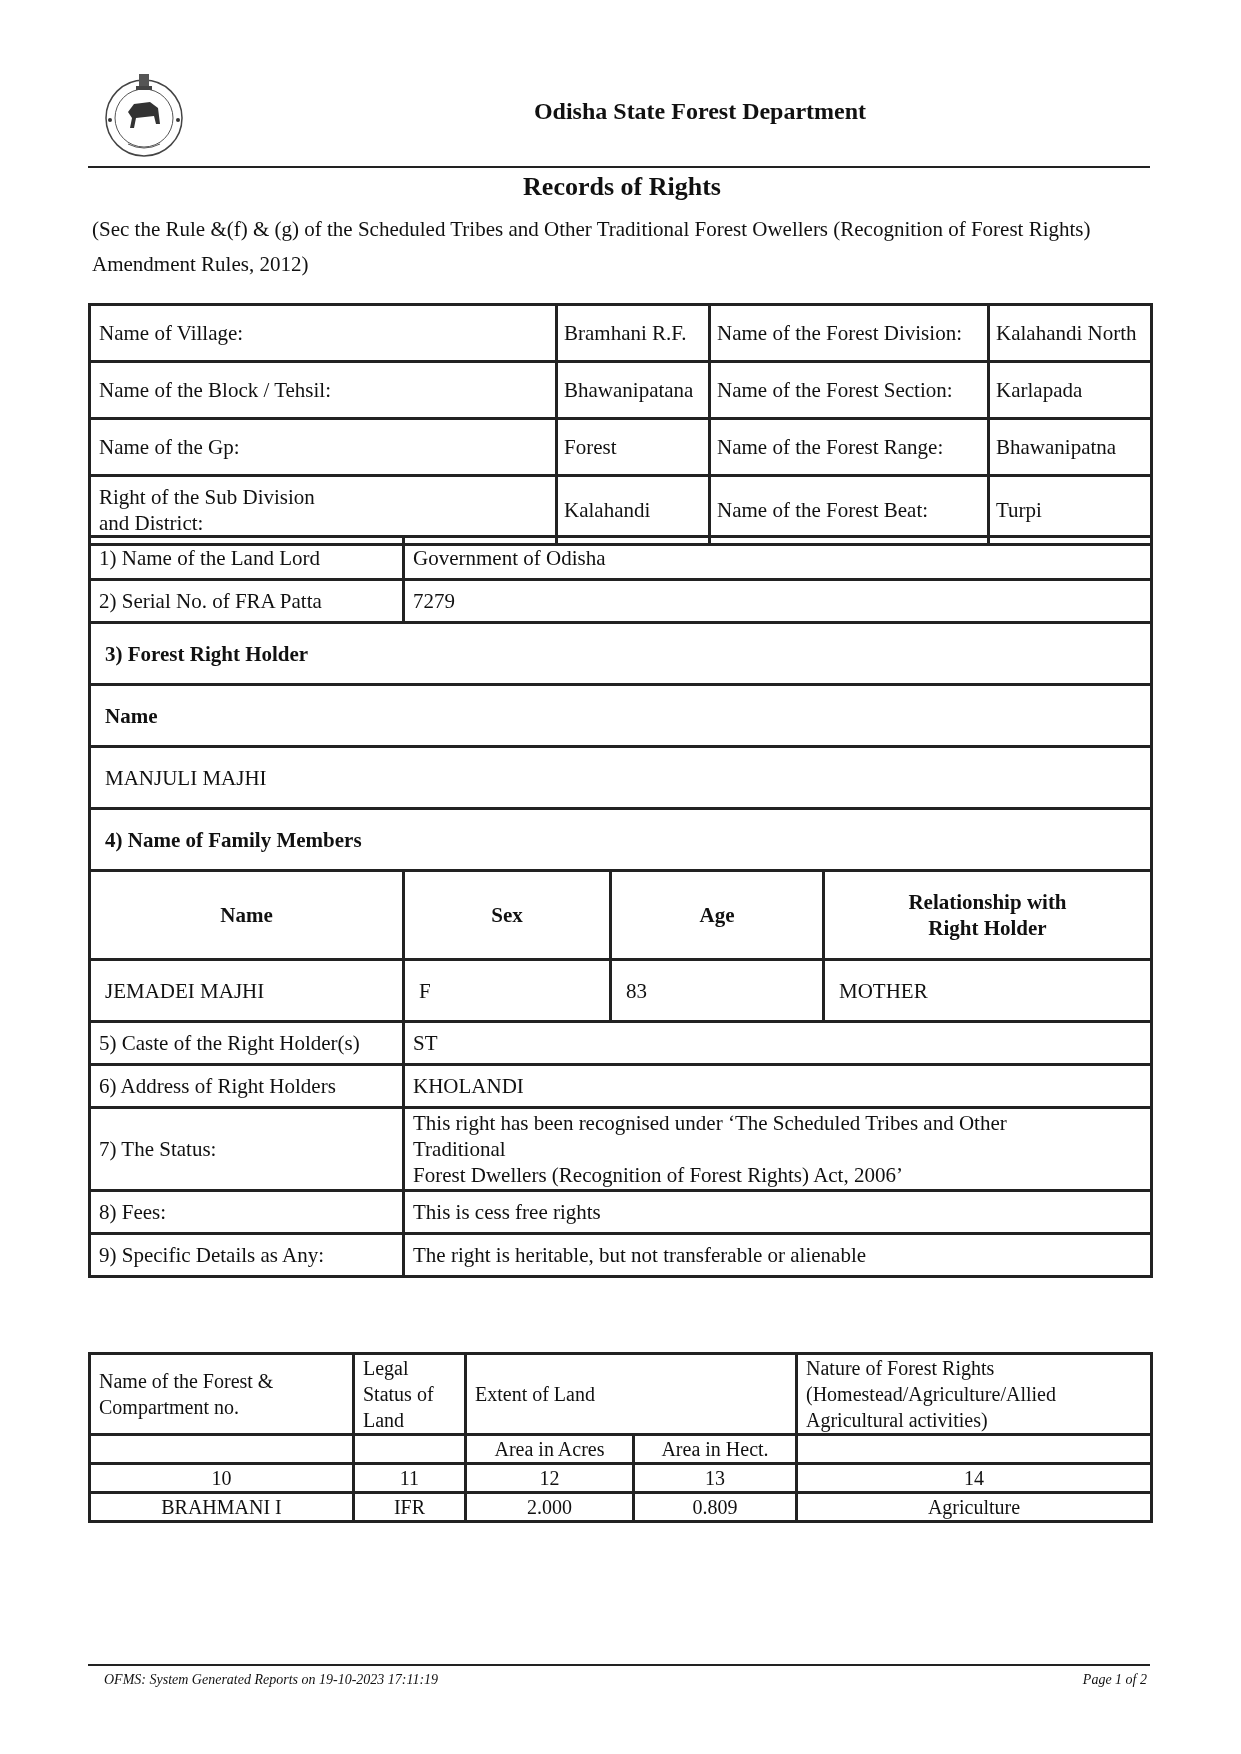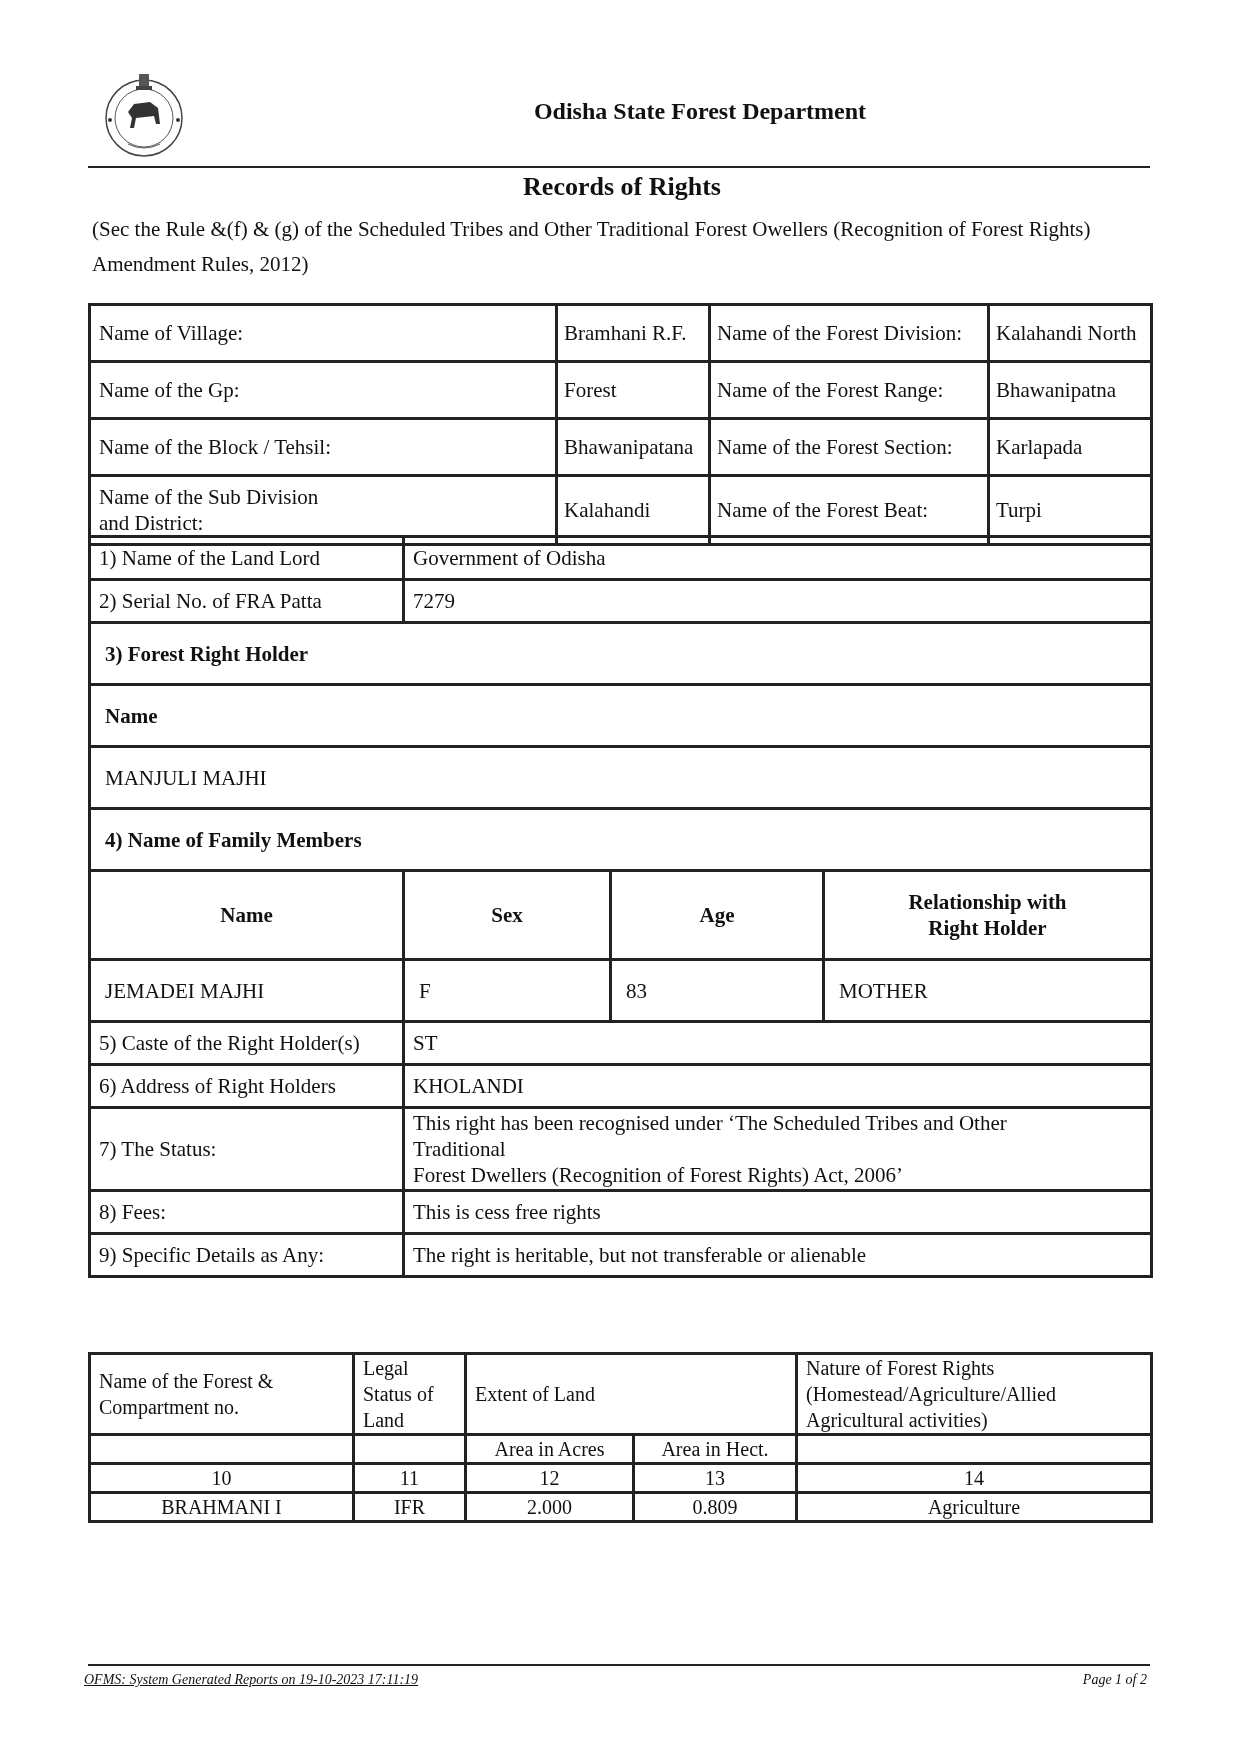--- a/index.html
+++ b/index.html
@@ -63,34 +63,34 @@
       <col style="width:163px">
     </colgroup>
   <tbody>
       <tr>
     <td>Name of Village:</td>
     <td class="nowrap">Bramhani R.F.</td>
     <td class="nowrap">Name of the Forest Division:</td>
     <td class="nowrap">Kalahandi North</td>
   </tr>
   <tr>
+    <td>Name of the Block / Tehsil:</td>
+    <td class="nowrap">Bhawanipatana</td>
+    <td class="nowrap">Name of the Forest Section:</td>
+    <td class="nowrap">Karlapada</td>
+  </tr>
+  <tr>
     <td>Name of the Gp:</td>
     <td class="nowrap">Forest</td>
     <td class="nowrap">Name of the Forest Range:</td>
     <td class="nowrap">Bhawanipatna</td>
   </tr>
   <tr>
-    <td>Name of the Block / Tehsil:</td>
-    <td class="nowrap">Bhawanipatana</td>
-    <td class="nowrap">Name of the Forest Section:</td>
-    <td class="nowrap">Karlapada</td>
-  </tr>
-  <tr>
     <td class="tall">
-          <div style="width:240px">Name of the Sub Division and District:</div>
+          <div style="width:240px">Right of the Sub Division and District:</div>
         </td>
     <td class="nowrap tall">Kalahandi</td>
     <td class="nowrap tall">Name of the Forest Beat:</td>
     <td class="nowrap tall">Turpi</td>
   </tr>
 </tbody>
   </table>
 
 <table id="t2">
   <colgroup>
@@ -198,14 +198,14 @@
     <td class="center">BRAHMANI I</td>
     <td class="center">IFR</td>
     <td class="center">2.000</td>
     <td class="center">0.809</td>
     <td class="center">Agriculture</td>
   </tr>
 </tbody>
   </table>
 
 <div class="abs hr" style="top:1664px;"></div>
-<div class="abs footer-text" style="left:84px;text-decoration:underline;">OFMS: System Generated Reports on 19-10-2023 17:11:19</div>
+<div class="abs footer-text" style="left:104px;">OFMS: System Generated Reports on 19-10-2023 17:11:19</div>
 <div class="abs footer-text" style="right:94px;">Page 1 of 2</div>
 
 </body></html>

